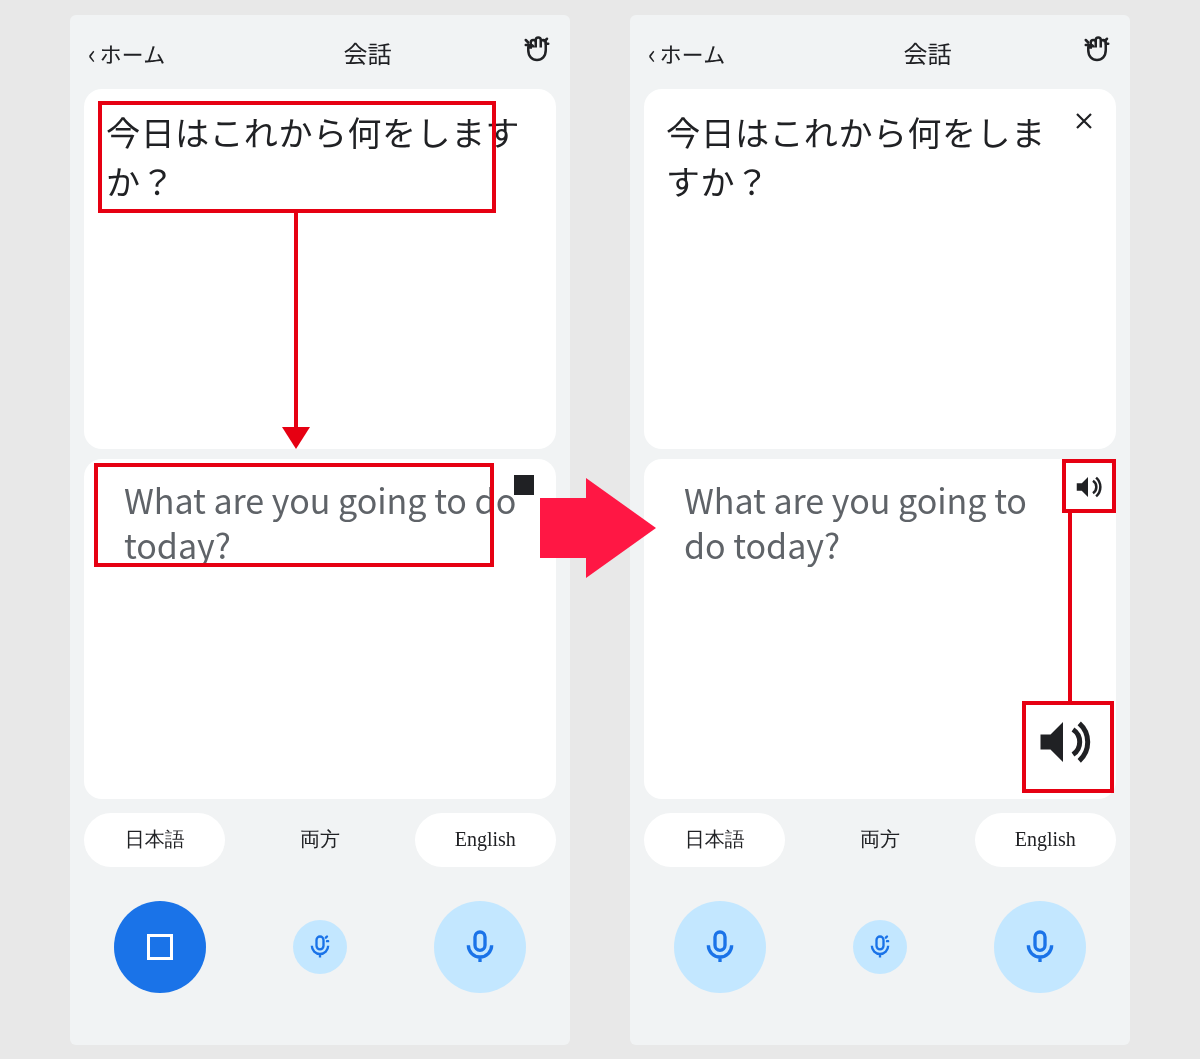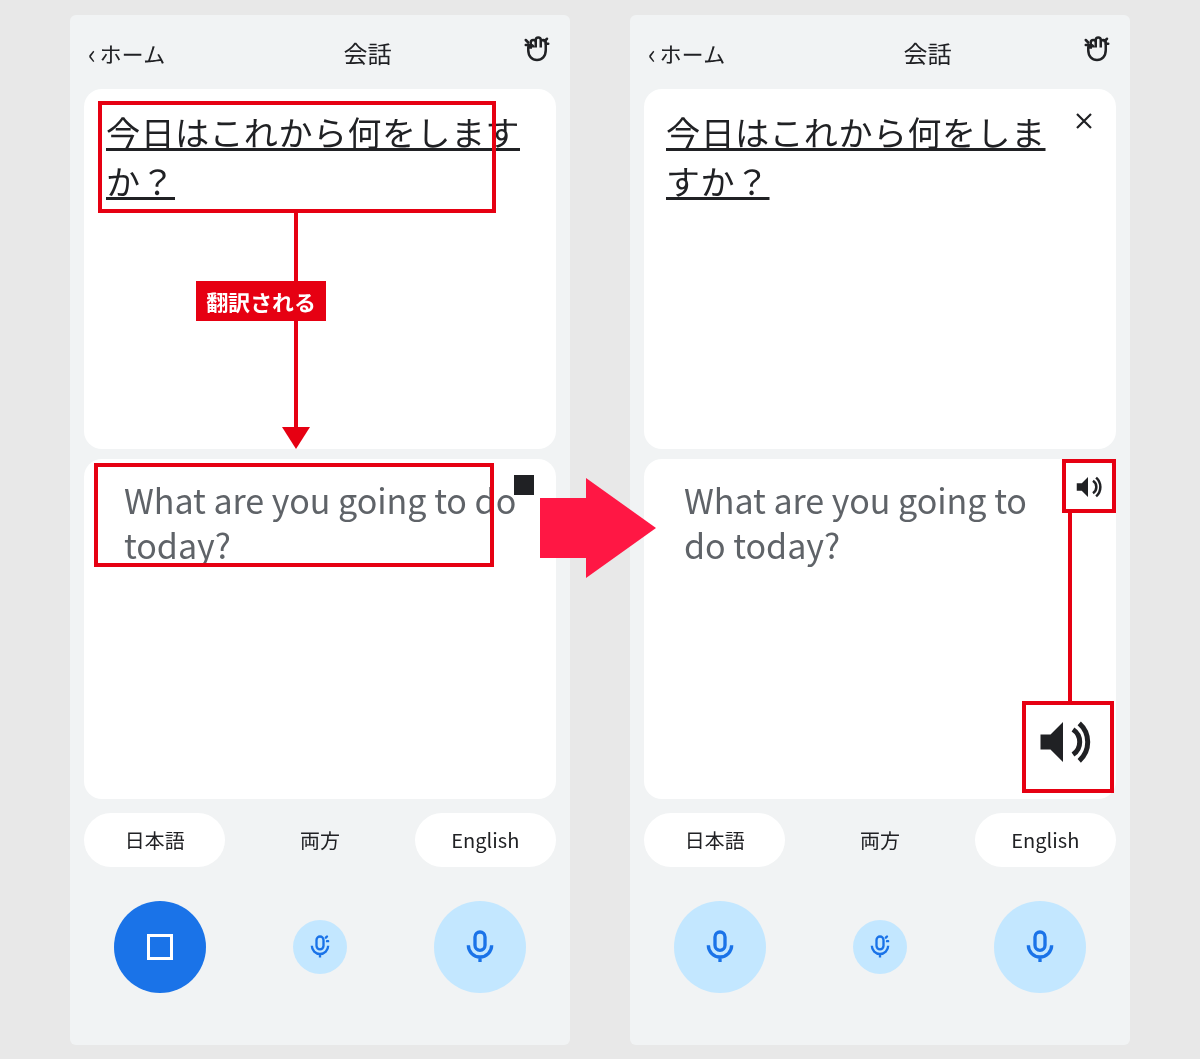--- a/index.html
+++ b/index.html
@@ -49,21 +49,21 @@
   .hand-icon { width: 30px; height: 30px; }
   .card {
     background: #fff;
     border-radius: 18px;
     width: 100%;
     padding: 18px 22px;
     position: relative;
   }
   .card.src { min-height: 360px; margin-top: 6px; }
   .card.tgt { min-height: 340px; margin-top: 10px; padding-left: 40px; }
-  .src-text { font-size: 34px; line-height: 1.45; color:#202124; letter-spacing: 0.5px; text-decoration: underline;}
+  .src-text { font-size: 34px; line-height: 1.45; color:#202124; letter-spacing: 0.5px;}
   .tgt-text { font-size: 34px; line-height: 1.35; color:#5f6368; }
   .close-x {
     position: absolute;
     top: 18px; right: 18px;
     width: 28px; height: 28px;
     display:flex;align-items:center;justify-content:center;
     color:#202124;
   }
   .stop-sq {
     position: absolute;
@@ -80,20 +80,21 @@
   .speaker-lg {
     position: absolute;
     bottom: 18px; right: 14px;
     width: 78px; height: 78px;
     display:flex;align-items:center;justify-content:center;
   }
   .lang-row {
     display: flex;
     gap: 24px;
     margin-top: 14px;
+    font-family: Liberation Serif, serif;
   }
   .lang-chip {
     flex: 1;
     height: 54px;
     border-radius: 30px;
     display:flex;align-items:center;justify-content:center;
     font-size: 20px;
     color:#202124;
   }
   .lang-chip.white { background:#fff; }
@@ -158,21 +159,20 @@
         </svg>
       </div>
     </div>
 
     <div class="card src">
       <div class="src-text">今日はこれから何をしますか？</div>
 
       <div class="redbox" style="top:12px;left:14px;width:398px;height:112px;"></div>
 
       <div class="redline" style="top:124px;left:210px;width:4px;height:216px;"></div>
-      <div class="redfill" style="top:192px;left:112px;">翻訳される</div>
       <div class="arrowhead-dn" style="top:338px;left:198px;"></div>
     </div>
 
     <div class="card tgt">
       <div class="tgt-text">What are you going to do today?</div>
       <div class="stop-sq"></div>
       <div class="redbox" style="top:4px;left:10px;width:400px;height:104px;"></div>
     </div>
 
     <div class="lang-row">

